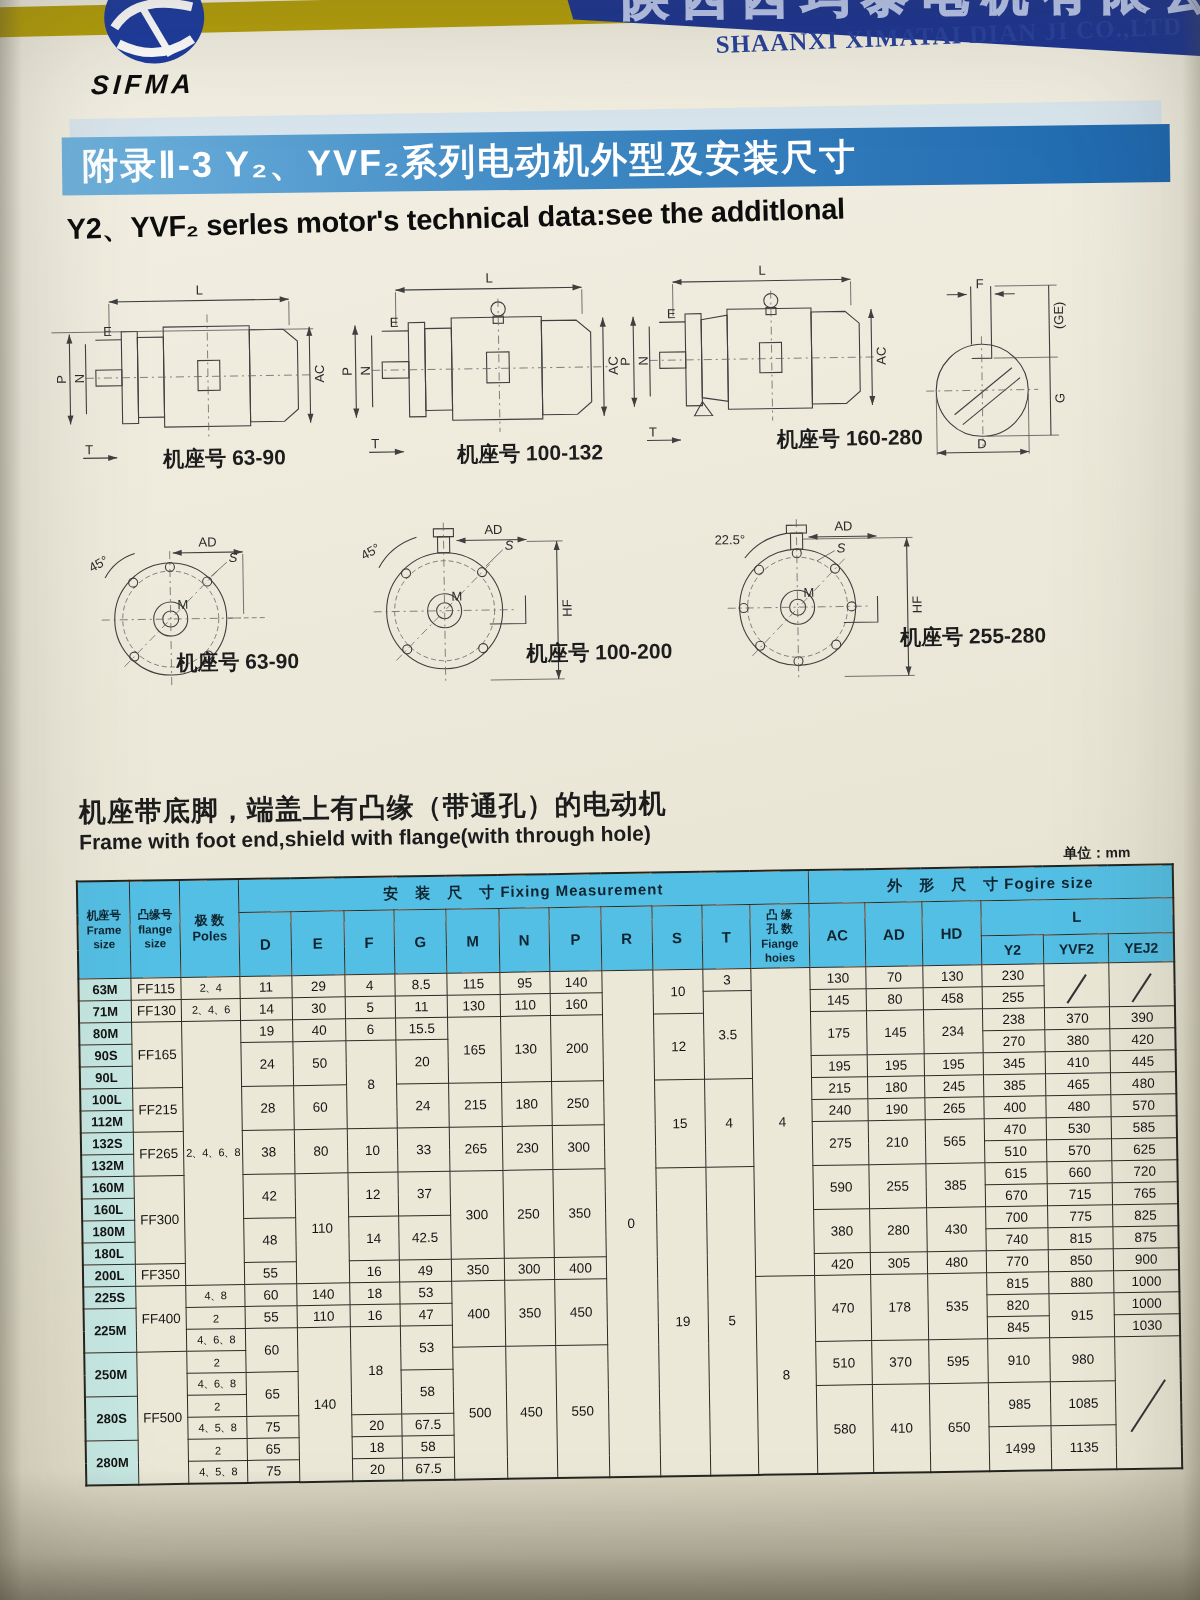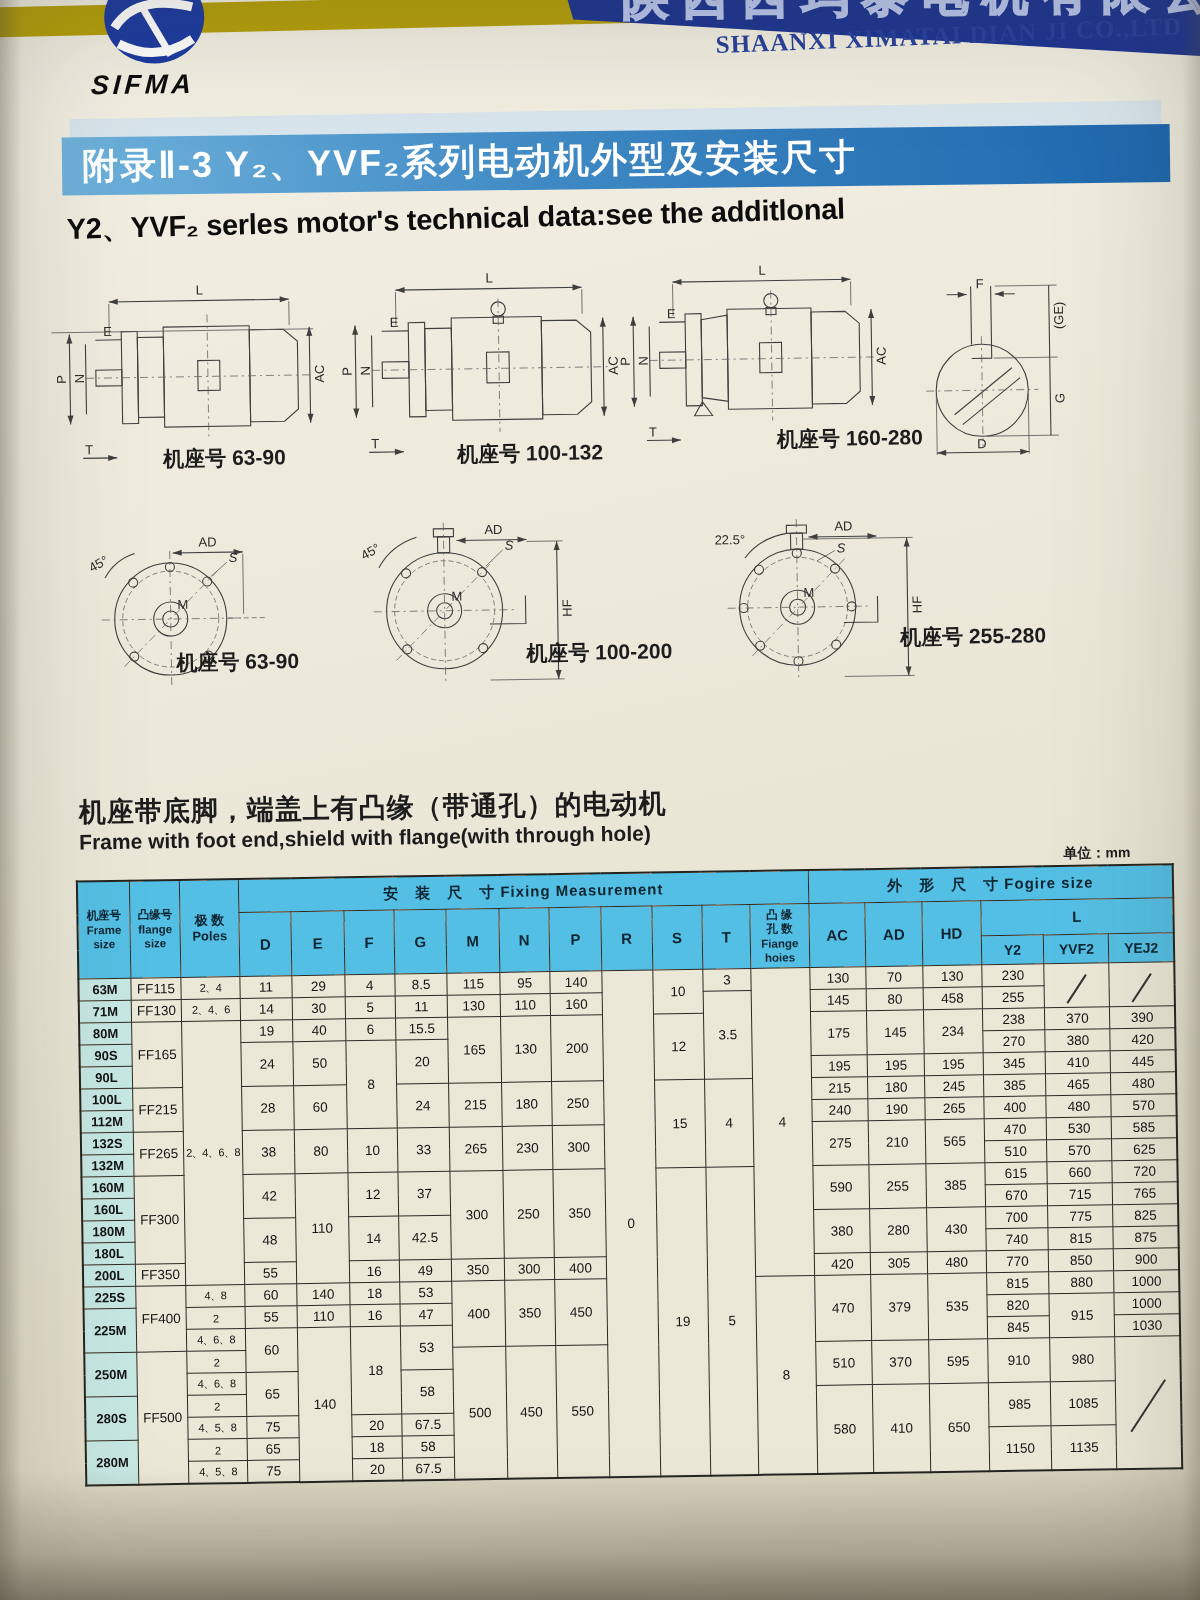--- a/index.html
+++ b/index.html
@@ -608,21 +608,21 @@
               <td class="pl">4、8</td>
               <td>60</td>
               <td>140</td>
               <td>18</td>
               <td>53</td>
               <td rowspan="3">400</td>
               <td rowspan="3">350</td>
               <td rowspan="3">450</td>
               <td rowspan="9">8</td>
               <td rowspan="3">470</td>
-              <td rowspan="3">379</td>
+              <td rowspan="3">178</td>
               <td rowspan="3">535</td>
               <td>815</td>
               <td>880</td>
               <td>1000</td>
             </tr>
             <tr>
               <td rowspan="2" class="fr">225M</td>
               <td class="pl">2</td>
               <td>55</td>
               <td>110</td>
@@ -674,21 +674,21 @@
               <td>75</td>
               <td>20</td>
               <td>67.5</td>
             </tr>
             <tr>
               <td rowspan="2" class="fr">280M</td>
               <td class="pl">2</td>
               <td>65</td>
               <td>18</td>
               <td>58</td>
-              <td rowspan="2">1150</td>
+              <td rowspan="2">1499</td>
               <td rowspan="2">1135</td>
             </tr>
             <tr>
               <td class="pl">4、5、8</td>
               <td>75</td>
               <td>20</td>
               <td>67.5</td>
             </tr>
           </tbody>
       </table>

